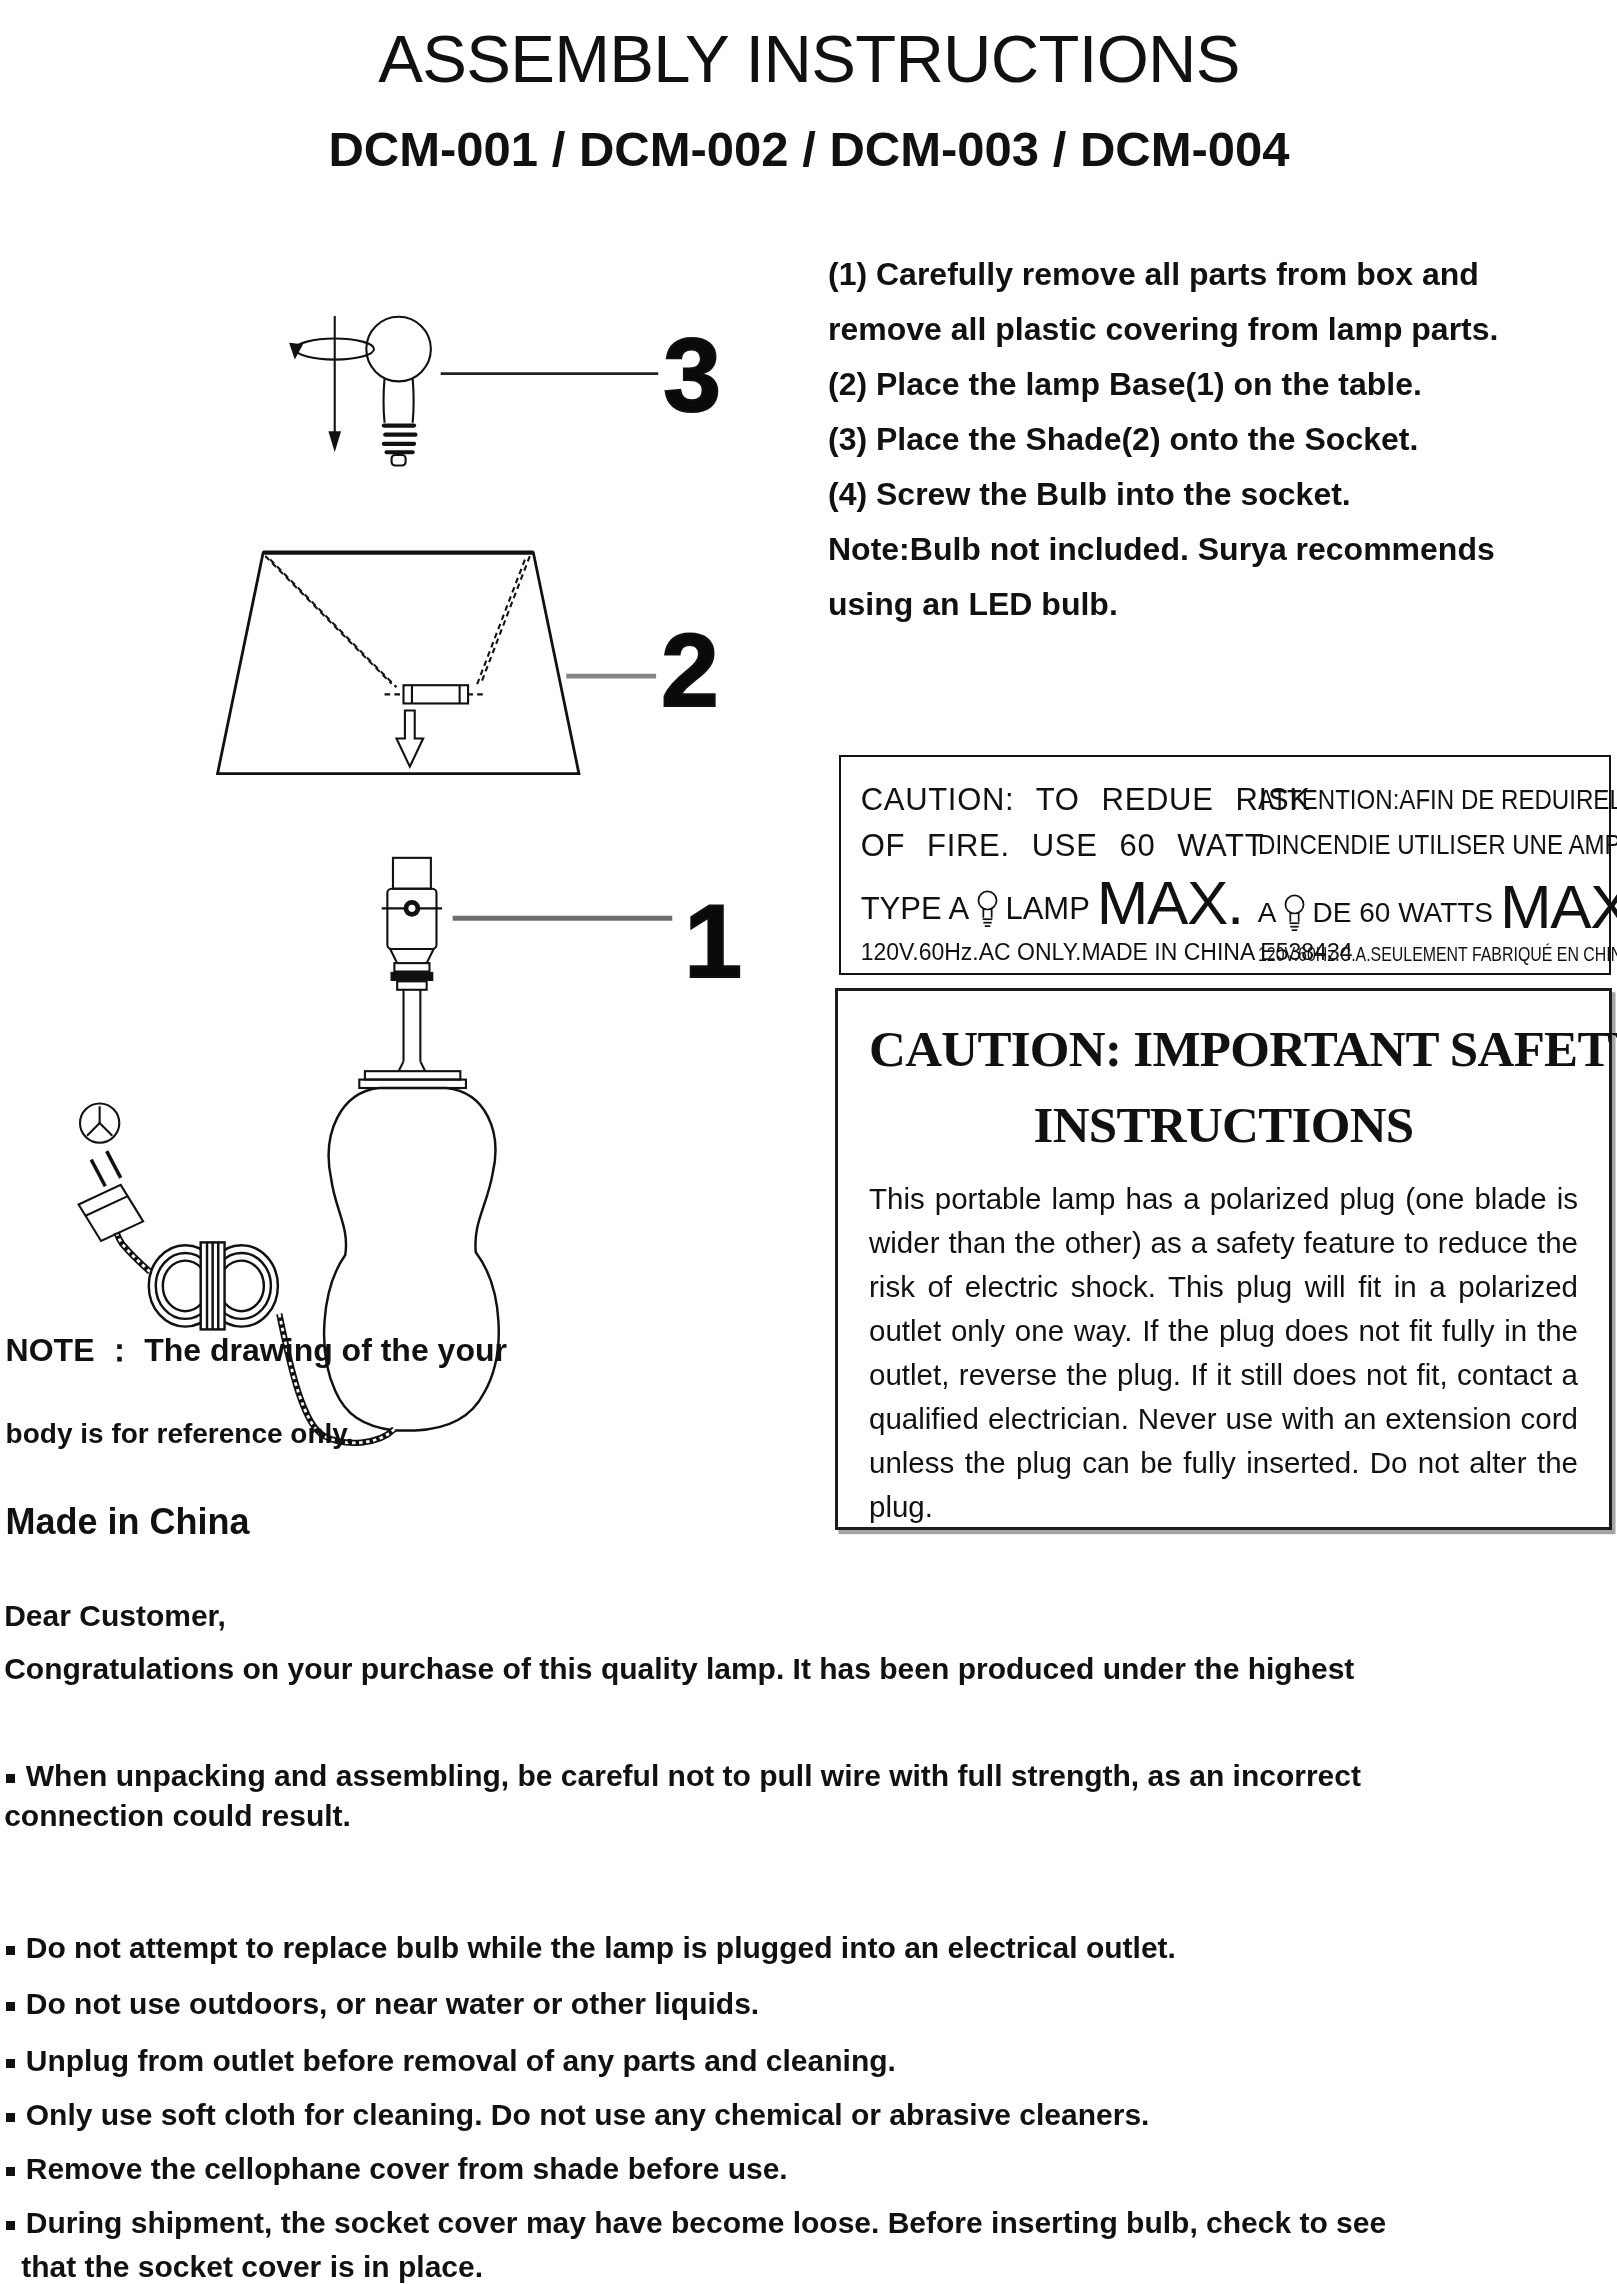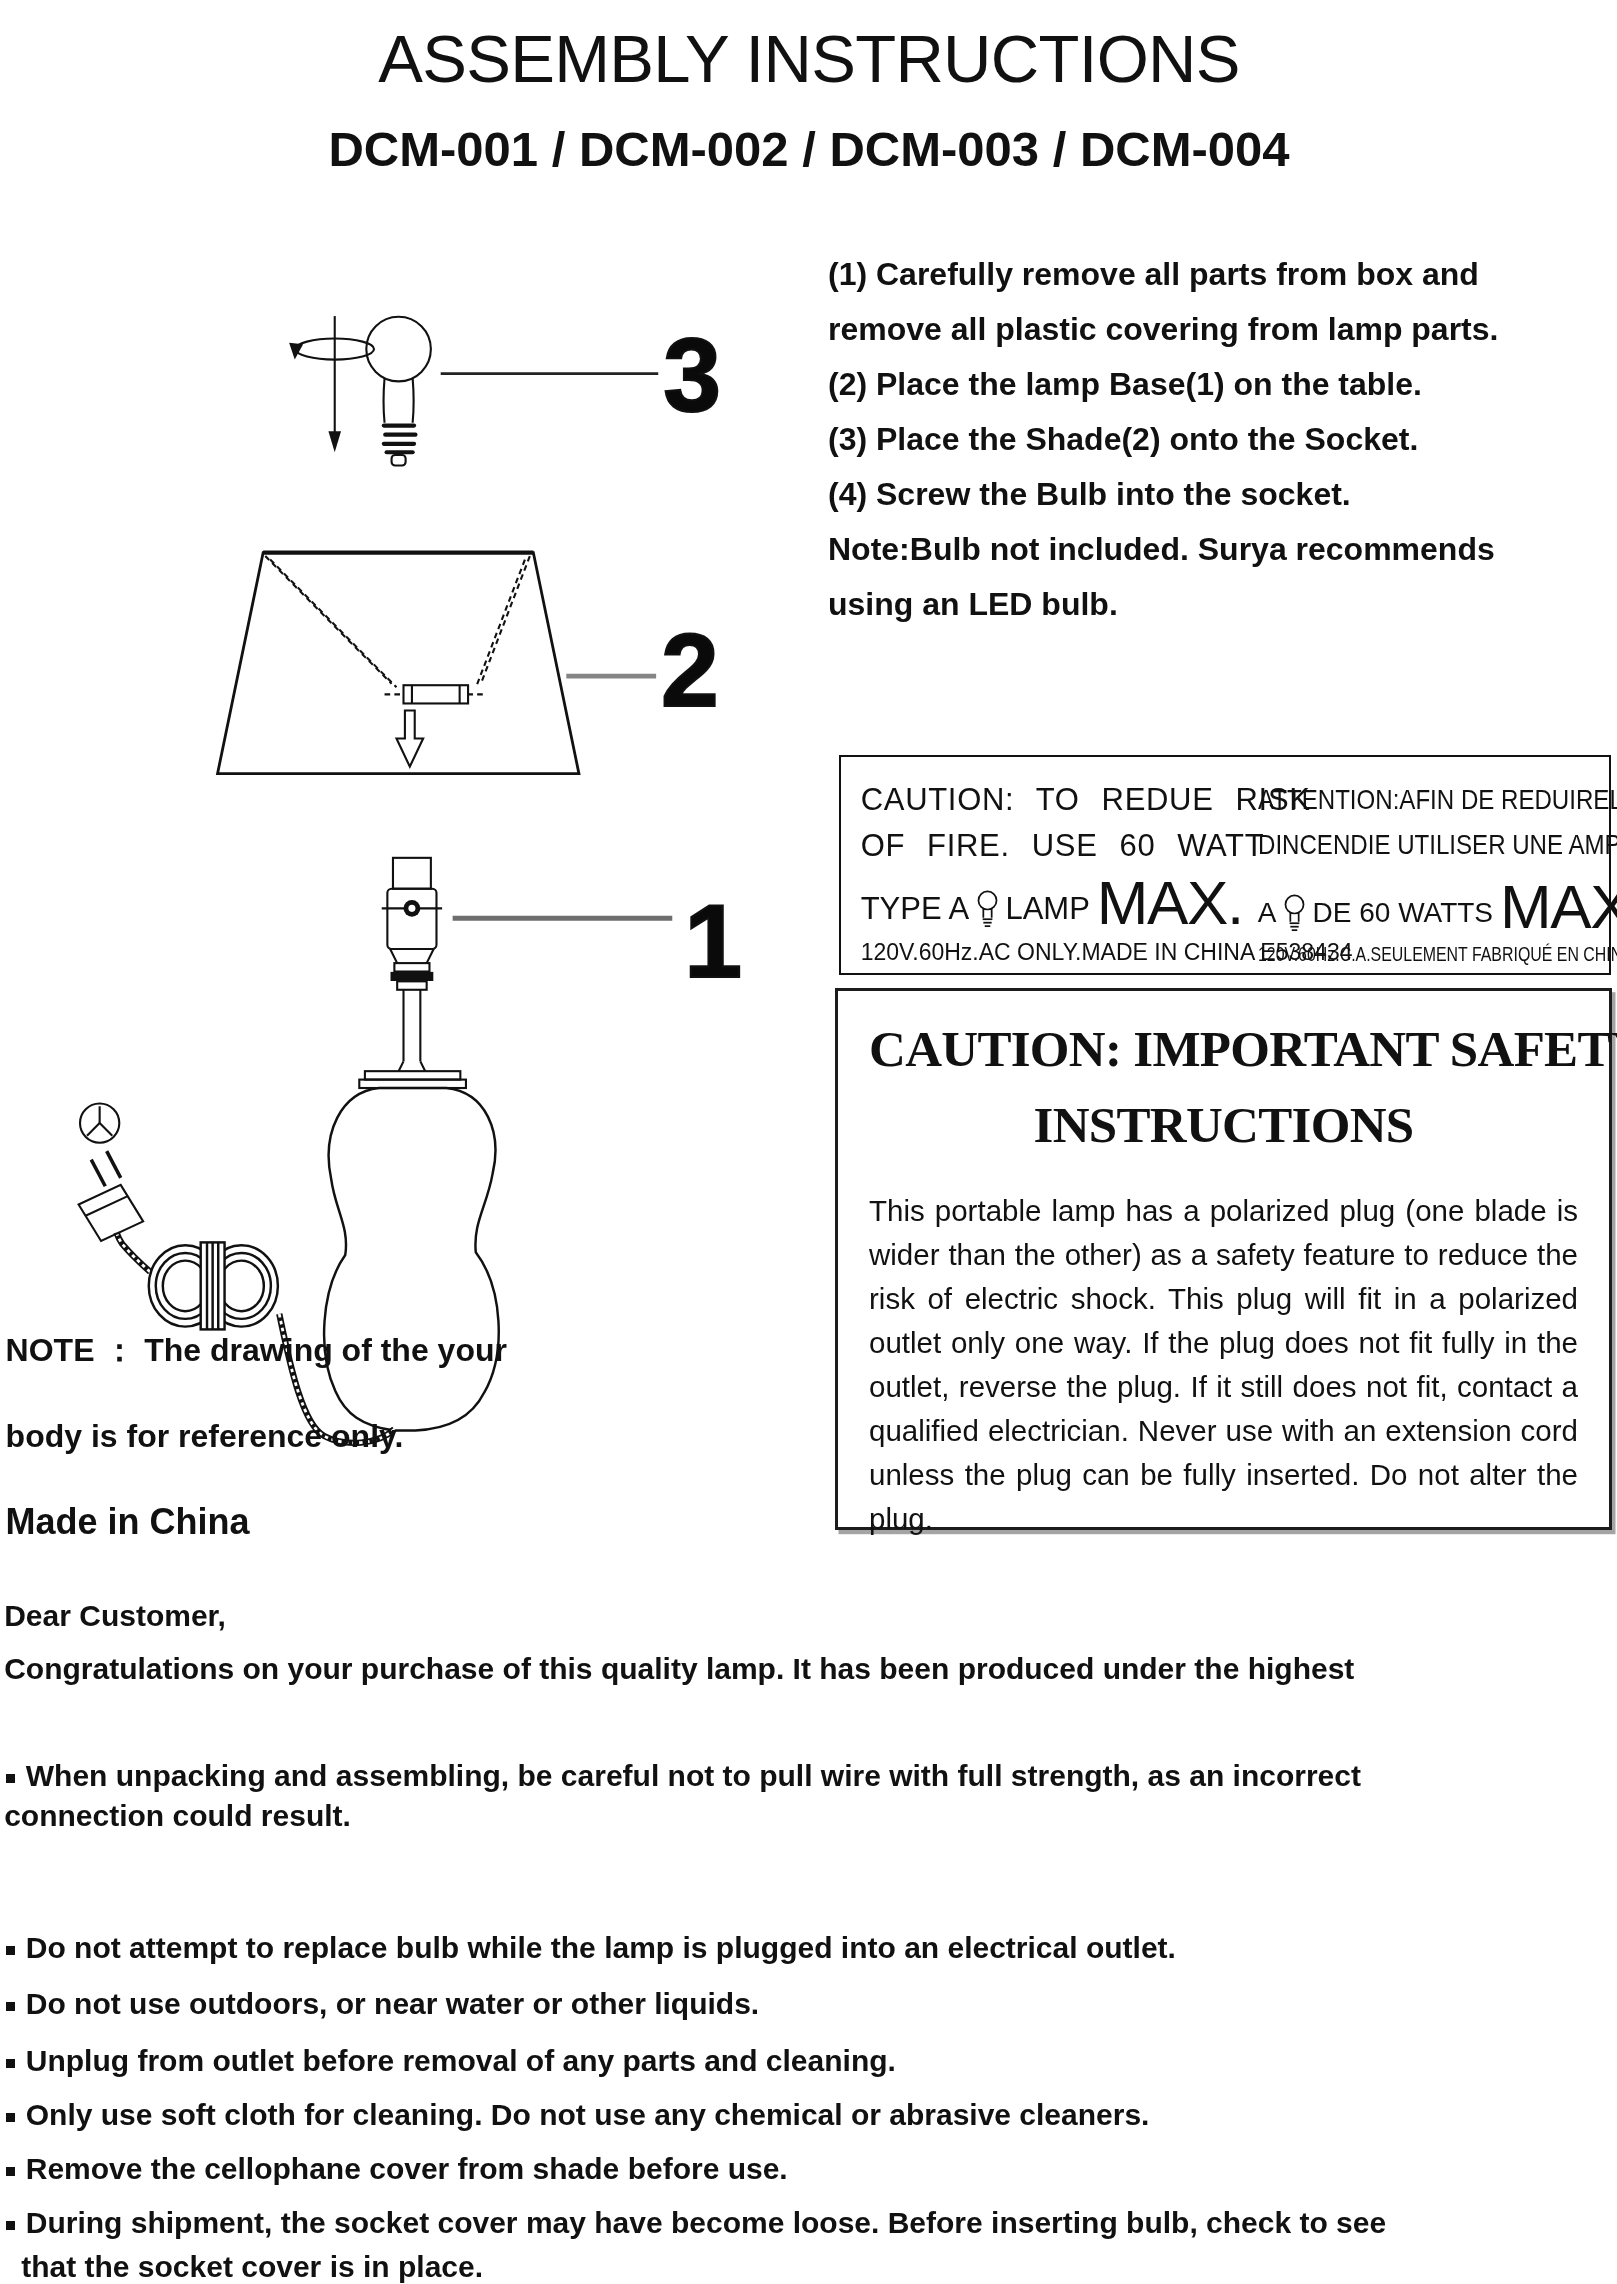--- a/index.html
+++ b/index.html
@@ -40,26 +40,26 @@
   .watt-small{font-size:23px;font-weight:400;white-space:nowrap;margin-top:9.8px;}
   .watt-fr .watt-small{font-size:20.4px;}
 
   
   .safety-box{left:835px;top:988px;width:777px;height:542px;
               border:3.5px solid #1c1c1c;box-sizing:border-box;
               box-shadow:3.5px 4.2px 0 rgba(90,90,90,.55);
               padding:19.7px 31px 0 31px;}
   .safety-title{font-family:"Liberation Serif",serif;font-weight:bold;
                 font-size:51px;text-align:center;letter-spacing:-0.7px;line-height:76px;}
-  .safety-body{margin-top:26px;font-size:29.5px;line-height:44px;
+  .safety-body{margin-top:14px;font-size:29.5px;line-height:44px;
                text-align:justify;font-weight:400;}
 
   
   .note1{left:5.6px;top:1329px;font-size:32px;font-weight:bold;}
-  .note2{left:5.6px;top:1418px;font-size:32px;font-weight:bold;}
+  .note2{left:5.6px;top:1418px;font-size:28px;font-weight:bold;}
   .madein{left:5.6px;top:1501px;font-size:36px;font-weight:bold;}
 
   
   .bottom{left:4.2px;top:1593px;width:1610px;height:688px;}
   .bottom .ln{position:absolute;left:0;font-size:30px;font-weight:bold;}
   .b-sal{top:5.6px;}
   .b-i1{top:59px;}
   .b-i2{top:113px;}
   .b-it1{top:166px;}
   .b-c1{top:206px;}

